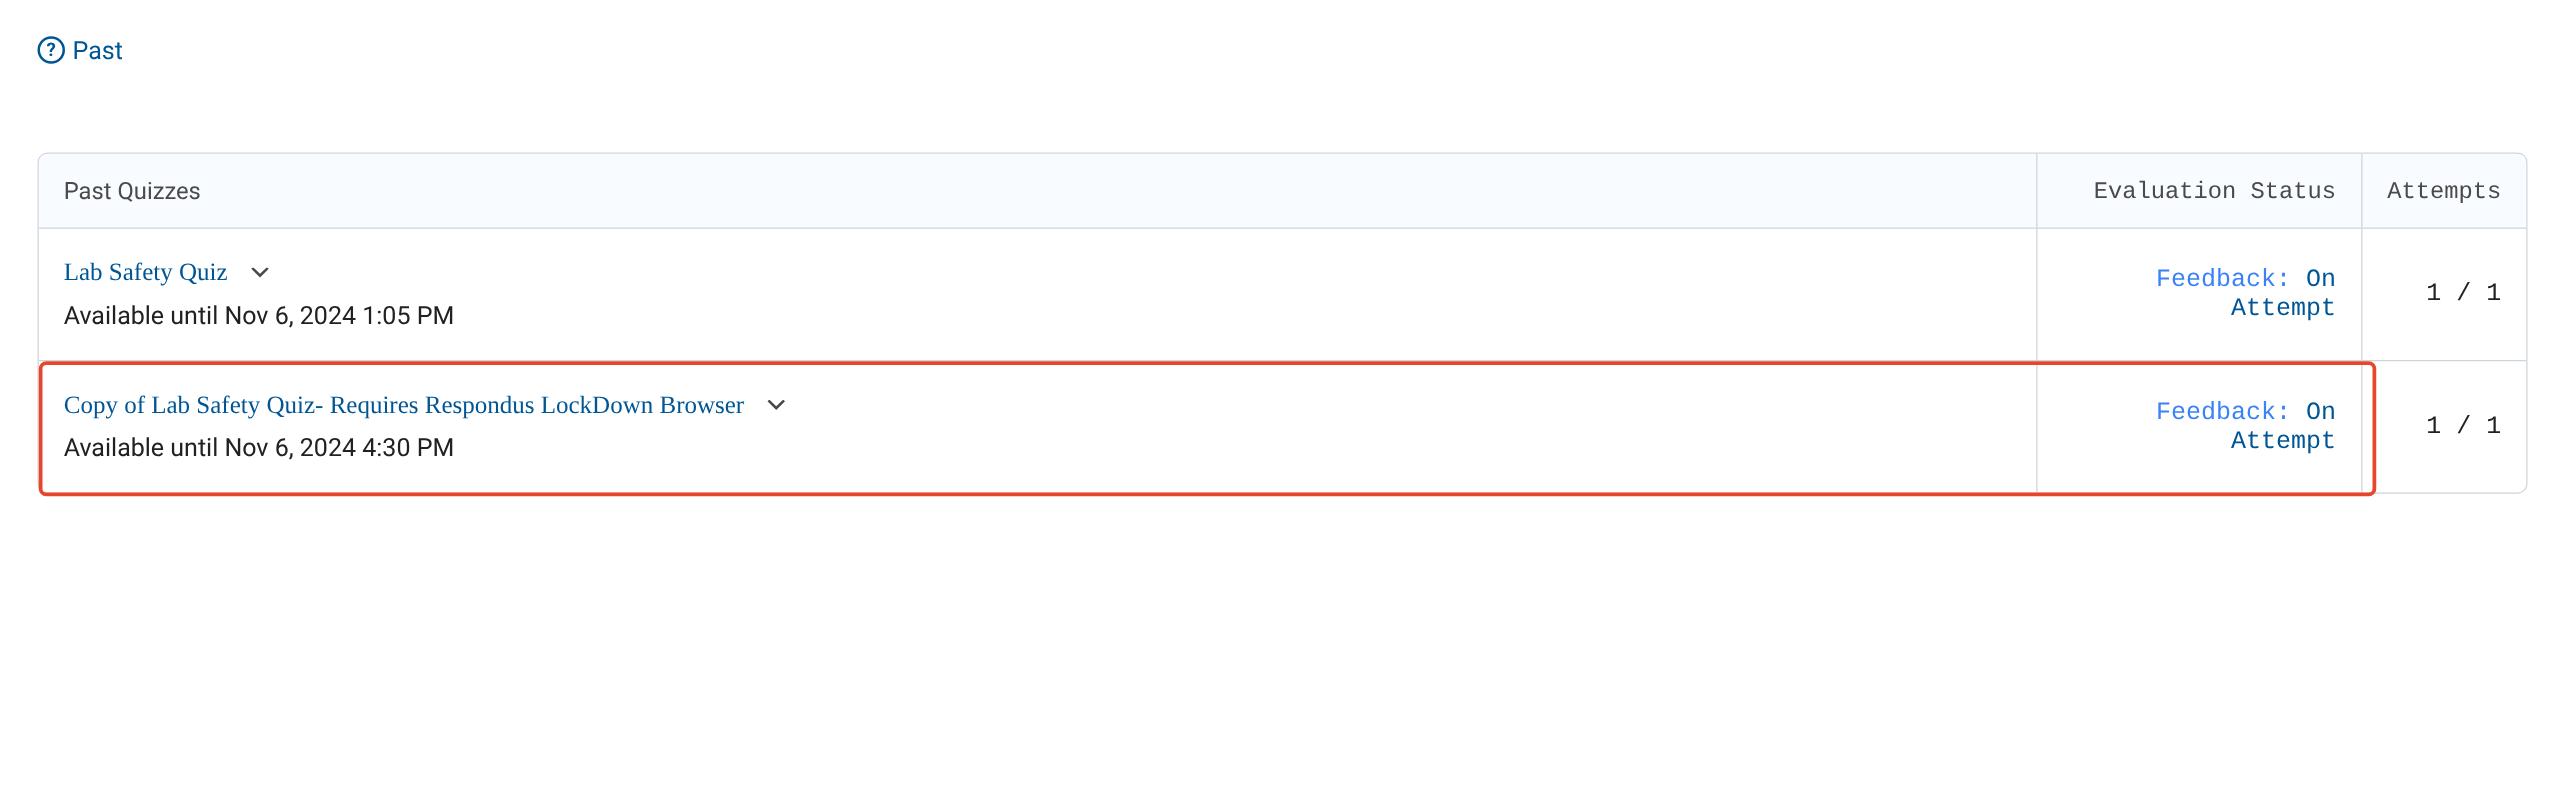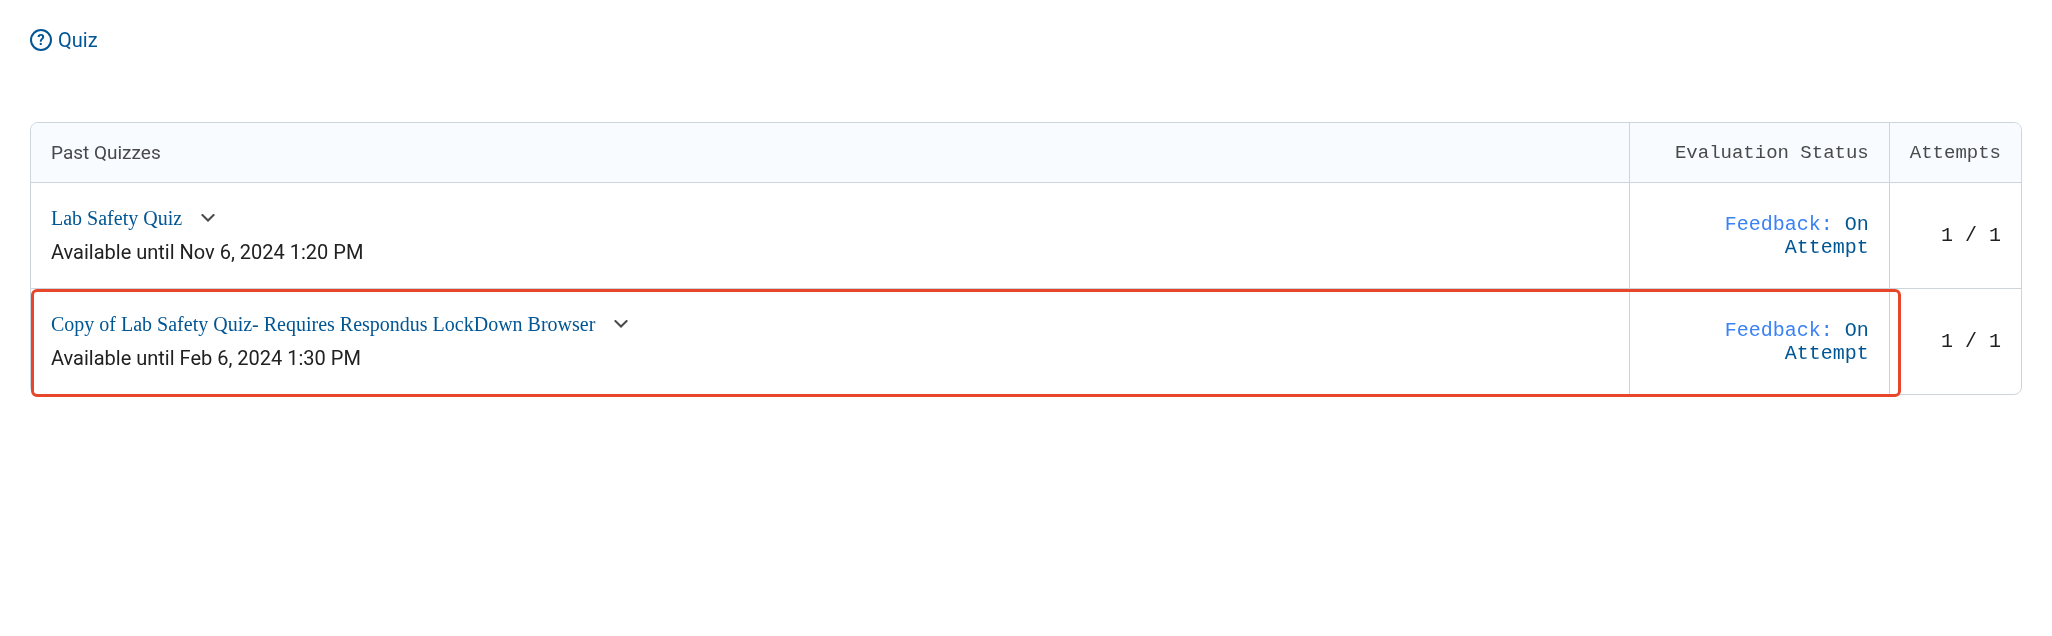--- a/index.html
+++ b/index.html
@@ -133,21 +133,21 @@
     border-radius: 6px;
     pointer-events: none;
   }
 </style>
 </head>
 <body>
 
 <div class="header-row">
   <div class="help-link">
     <span class="help-icon">?</span>
-    <span>Quiz</span>
+    <span>Past</span>
   </div>
 </div>
 
 <div style="position:relative;margin-top:24px;">
 <table class="quiz-table">
   <thead>
     <tr>
       <th class="col-name">Past Quizzes</th>
       <th class="col-eval center">Evaluation Status</th>
       <th class="col-attempts center">Attempts</th>
@@ -157,40 +157,40 @@
     <tr>
       <td class="col-name">
         <div class="quiz-title-row">
           <a class="quiz-link">Lab Safety Quiz</a>
           <span class="chevron">
             <svg width="16" height="10" viewBox="0 0 16 10">
                   <path d="M1 1 L8 8 L15 1 L13.5 -0.3 L8 5 L2.5 -0.3 Z"></path>
                 </svg>
           </span>
         </div>
-        <div class="availability">Available until Nov 6, 2024 1:20 PM</div>
+        <div class="availability">Available until Nov 6, 2024 1:05 PM</div>
       </td>
       <td class="col-eval center">
         <span class="feedback-label">Feedback: </span><a class="feedback-link">On Attempt</a>
       </td>
       <td class="col-attempts center">
         <span class="attempts-text">1 / 1</span>
       </td>
     </tr>
     <tr>
       <td class="col-name">
         <div class="quiz-title-row">
           <a class="quiz-link">Copy of Lab Safety Quiz- Requires Respondus LockDown Browser</a>
           <span class="chevron">
             <svg width="16" height="10" viewBox="0 0 16 10">
                   <path d="M1 1 L8 8 L15 1 L13.5 -0.3 L8 5 L2.5 -0.3 Z"></path>
                 </svg>
           </span>
         </div>
-        <div class="availability">Available until Feb 6, 2024 1:30 PM</div>
+        <div class="availability">Available until Nov 6, 2024 4:30 PM</div>
       </td>
       <td class="col-eval center">
         <span class="feedback-label">Feedback: </span><a class="feedback-link">On Attempt</a>
       </td>
       <td class="col-attempts center">
         <span class="attempts-text">1 / 1</span>
       </td>
     </tr>
   </tbody>
 </table>

